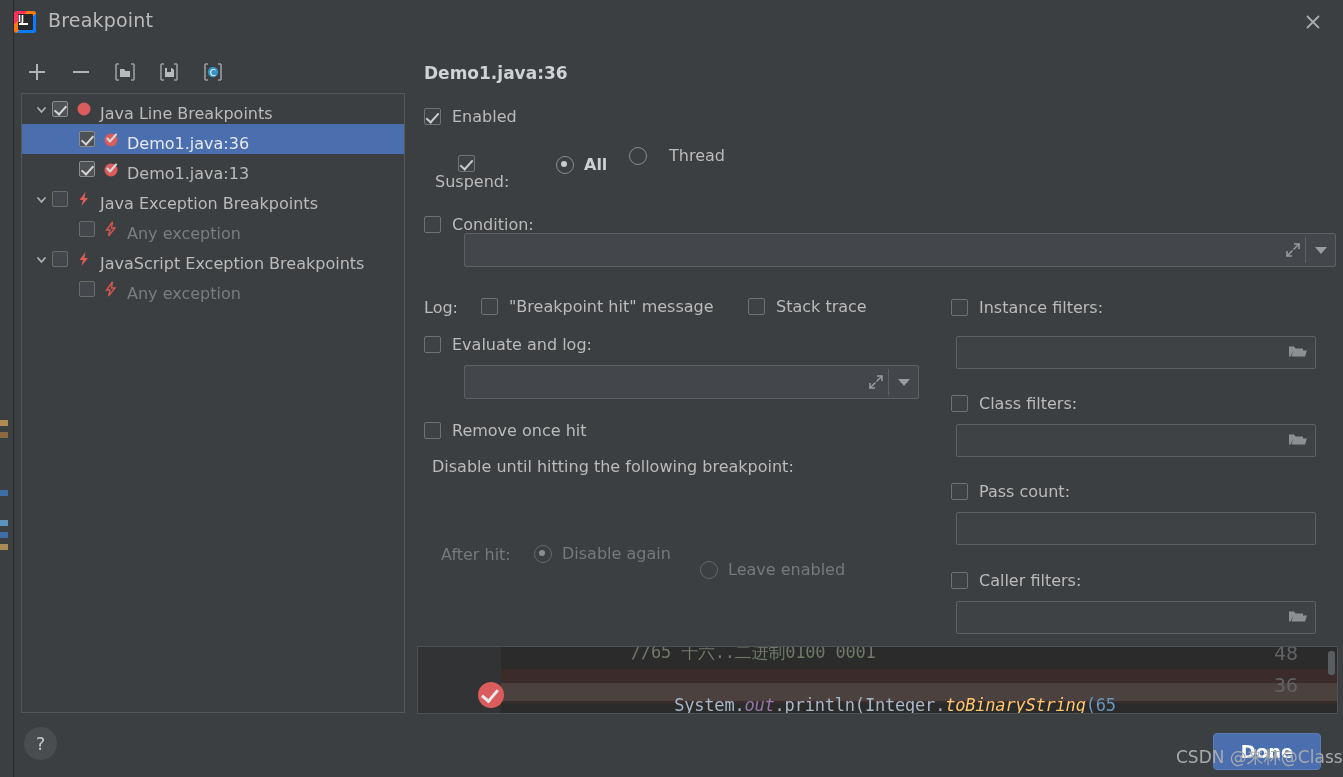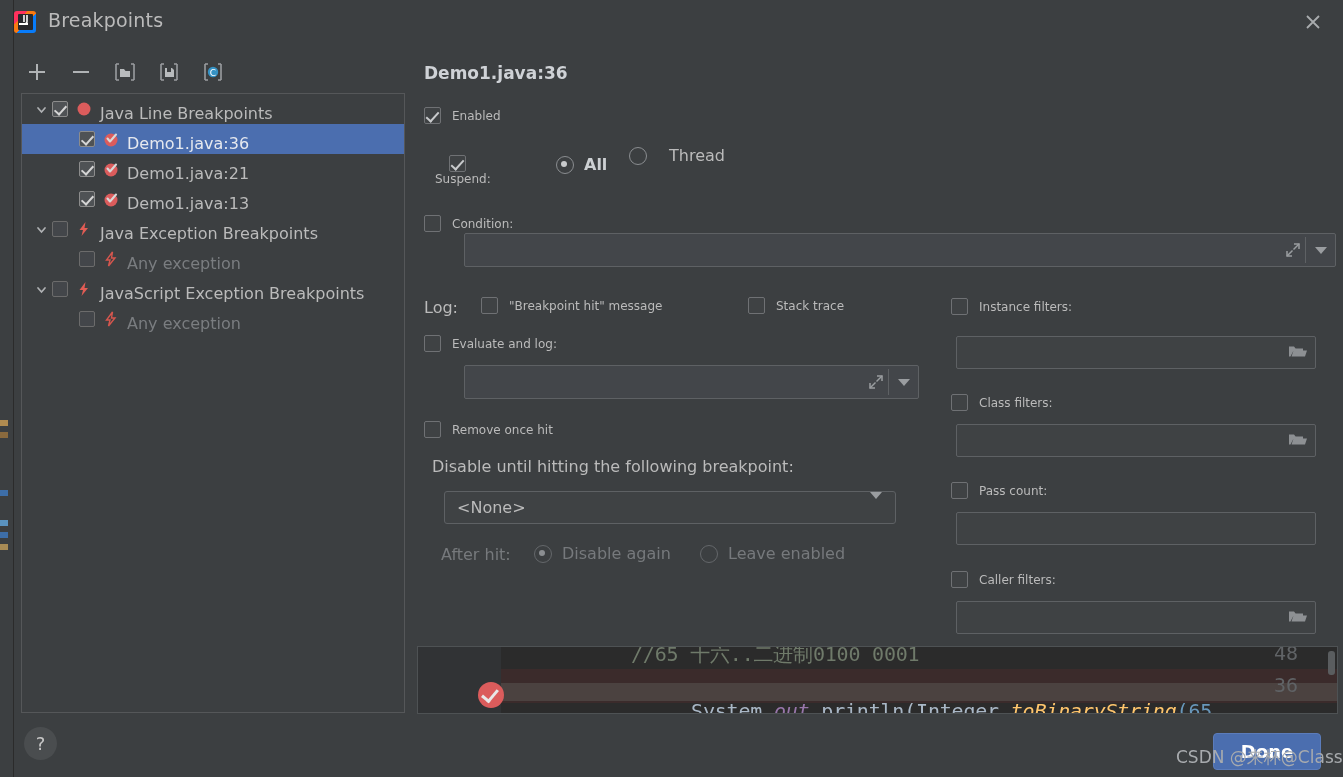--- a/index.html
+++ b/index.html
@@ -31,21 +31,21 @@
     position:absolute; left:14px; top:11px; width:22px; height:22px;
     border-radius:3px; overflow:hidden;
     background:
       linear-gradient(135deg,#fe315d 0%,#fe315d 30%,#f97a12 30%,#f97a12 55%,#087cfa 55%,#087cfa 100%);
   }
   .ij-logo .inner {
     position:absolute; left:4px; top:3px; width:15px; height:16px;
     background:#27282c; border-radius:1px;
     color:#fff; font-size:8px; font-weight:bold;
     font-family:"DejaVu Sans","Liberation Sans",sans-serif;
-    line-height:9px; text-align:center; padding-top:1px;
+    line-height:9px; text-align:left; padding-top:1px;
   }
   .ij-logo .bar { position:absolute; left:5px; top:12px; width:9px; height:2px; background:#fff; }
   .title-text {
     position:absolute; left:48px; top:9px;
     font-size:19px; color:#bbbbbb; letter-spacing:.2px;
   }
   .close-btn {
     position:absolute; right:14px; top:6px; width:32px; height:32px;
     cursor:pointer;
   }
@@ -89,21 +89,21 @@
 
   .row { position:absolute; display:flex; align-items:center; }
   .ck {
     width:17px; height:17px; border:1px solid #6f7174; border-radius:2px;
     background:#3f4244; position:relative; flex:0 0 auto; cursor:pointer;
   }
   .ck.checked::after {
     content:""; position:absolute; left:4px; top:1px; width:5px; height:11px;
     border:solid #c8cacc; border-width:0 2px 2px 0; transform:rotate(42deg);
   }
-  .ck-label { margin-left:11px; color:#bbbbbb; font-size:12px; }
+  .ck-label { margin-left:11px; color:#bbbbbb; font-size:16px; }
 
   .radio {
     width:18px; height:18px; border:1.6px solid #8a8d90; border-radius:50%;
     position:relative; flex:0 0 auto; cursor:pointer;
   }
   .radio.sel::after {
     content:""; position:absolute; left:4px; top:4px; width:6px; height:6px;
     border-radius:50%; background:#c8cacc;
   }
   .radio.dim { border-color:#64676a; }
@@ -153,21 +153,21 @@
     background:#db5c5c;
   }
   .cp-bpdot::after {
     content:""; position:absolute; left:7px; top:4px; width:7px; height:13px;
     border:solid #e8e8e8; border-width:0 3px 3px 0; transform:rotate(40deg);
   }
   .cp-line-hl { position:absolute; left:83px; right:0; height:34px; background:#3b2b2b; }
   .cp-line-hl2 { position:absolute; left:83px; right:0; height:18px; background:#4b4240; }
   .cp-text {
     position:absolute; font-family:"DejaVu Sans Mono","Liberation Mono",monospace;
-    font-size:20px; white-space:pre; letter-spacing:-0.2px;
+    font-size:17px; white-space:pre; letter-spacing:-0.2px;
   }
   .cp-scroll { position:absolute; right:2px; top:4px; width:7px; height:24px; background:#5a5d5f; border-radius:3px; }
 
   
   .help-btn {
     position:absolute; left:24px; top:727px; width:33px; height:33px;
     border-radius:50%; background:#4a4d4f;
     display:flex; align-items:center; justify-content:center;
     color:#c6c6c6; font-size:18px; cursor:pointer;
   }
@@ -196,21 +196,21 @@
     <div class="mk" style="top:532px;background:#3d6ea8;"></div>
     <div class="mk" style="top:544px;background:#a88b55;"></div>
   </div>
   <div class="bg-gutter-line"></div>
 
   <div class="titlebar">
     <div class="ij-logo">
       <div class="inner">IJ</div>
       <div class="bar"></div>
     </div>
-    <div class="title-text">Breakpoints</div>
+    <div class="title-text">Breakpoint</div>
     <div class="close-btn">
       <svg width="32" height="32" viewBox="0 0 32 32">
         <path d="M10 10 L22 22 M22 10 L10 22" stroke="#a9acae" stroke-width="1.8" fill="none"></path>
       </svg>
     </div>
   </div>
 
   <div class="toolbar">
     <div class="tb-btn">
       <svg width="22" height="22" viewBox="0 0 22 22">
@@ -263,32 +263,20 @@
         <span class="indent"></span>
         <span class="arrow none"></span>
         <span class="cbox checked"></span>
         <span class="icon-slot">
           <svg width="17" height="17" viewBox="0 0 17 17">
             <circle cx="8" cy="9" r="6.5" fill="#db5c5c"></circle>
             <path d="M4.5 7.5 L7 10.5 L13 3.5" stroke="#d8d8d8" stroke-width="2.1" fill="none" stroke-linecap="round" stroke-linejoin="round"></path>
           </svg>
         </span>
         <span class="lbl">Demo1.java:36</span>
-      </div>
-      <div class="tree-row">
-        <span class="indent"></span>
-        <span class="arrow none"></span>
-        <span class="cbox checked"></span>
-        <span class="icon-slot">
-          <svg width="17" height="17" viewBox="0 0 17 17">
-            <circle cx="8" cy="9" r="6.5" fill="#db5c5c"></circle>
-            <path d="M4.5 7.5 L7 10.5 L13 3.5" stroke="#d8d8d8" stroke-width="2.1" fill="none" stroke-linecap="round" stroke-linejoin="round"></path>
-          </svg>
-        </span>
-        <span class="lbl">Demo1.java:21</span>
       </div>
       <div class="tree-row">
         <span class="indent"></span>
         <span class="arrow none"></span>
         <span class="cbox checked"></span>
         <span class="icon-slot">
           <svg width="17" height="17" viewBox="0 0 17 17">
             <circle cx="8" cy="9" r="6.5" fill="#db5c5c"></circle>
             <path d="M4.5 7.5 L7 10.5 L13 3.5" stroke="#d8d8d8" stroke-width="2.1" fill="none" stroke-linecap="round" stroke-linejoin="round"></path>
           </svg>
@@ -416,31 +404,27 @@
           <span class="tri-down"></span>
         </span>
     </div>
 
     <div class="row" style="left:0; top:361px;">
       <span class="ck"></span>
       <span class="ck-label">Remove once hit</span>
     </div>
 
     <div class="static-label" style="left:8px; top:397px;text-align:right;">Disable until hitting the following breakpoint:</div>
-    <div class="combo" style="left:20px; top:431px; width:452px; height:33px;">
-      <span class="cv">&lt;None&gt;</span>
-      <span class="carrow"><span class="tri-down"></span></span>
-    </div>
 
     <div class="static-label" style="left:17px; top:485px; color:#76797c;">After hit:</div>
     <div class="row" style="left:110px; top:484px;">
       <span class="radio dim sel"></span>
       <span class="radio-label dim">Disable again</span>
     </div>
-    <div class="row" style="left:276px; top:484px;">
+    <div class="row" style="left:276px; top:500px;">
       <span class="radio dim"></span>
       <span class="radio-label dim">Leave enabled</span>
     </div>
 
     <div class="row" style="left:527px; top:238px;">
       <span class="ck"></span>
       <span class="ck-label">Instance filters:</span>
     </div>
     <div class="plainfield" style="left:532px; top:276px; width:360px; height:33px;">
       <span class="folder-btn">
@@ -482,21 +466,21 @@
   </div>
 
   <div class="code-peek">
     <div class="cp-line-hl" style="top:22px;"></div>
     <div class="cp-line-hl2" style="top:36px;"></div>
     <div class="cp-gutter"></div>
     <div class="cp-ln" style="top:-6px;">48</div>
     <div class="cp-ln" style="top:26px;">36</div>
     <div class="cp-bpdot"></div>
     <div class="cp-text" style="left:213px; top:-6px; color:#6f7a6a;">//65 十六..二进制0100 0001</div>
-    <div class="cp-text" style="left:202px; top:28px;">
+    <div class="cp-text" style="left:196px; top:28px;">
       <span style="color:#a9b7c6;">System.</span><span style="color:#9876aa; font-style:italic;">out</span><span style="color:#a9b7c6;">.println(Integer.</span><span style="color:#ffc66d; font-style:italic;">toBinaryString</span><span style="color:#6897bb;">(65</span>
     </div>
     <div class="cp-scroll"></div>
   </div>
 
   <div class="help-btn">?</div>
   <div class="done-btn">Done</div>
   <div class="watermark">CSDN @来杯@Class</div>
 
 </div>

